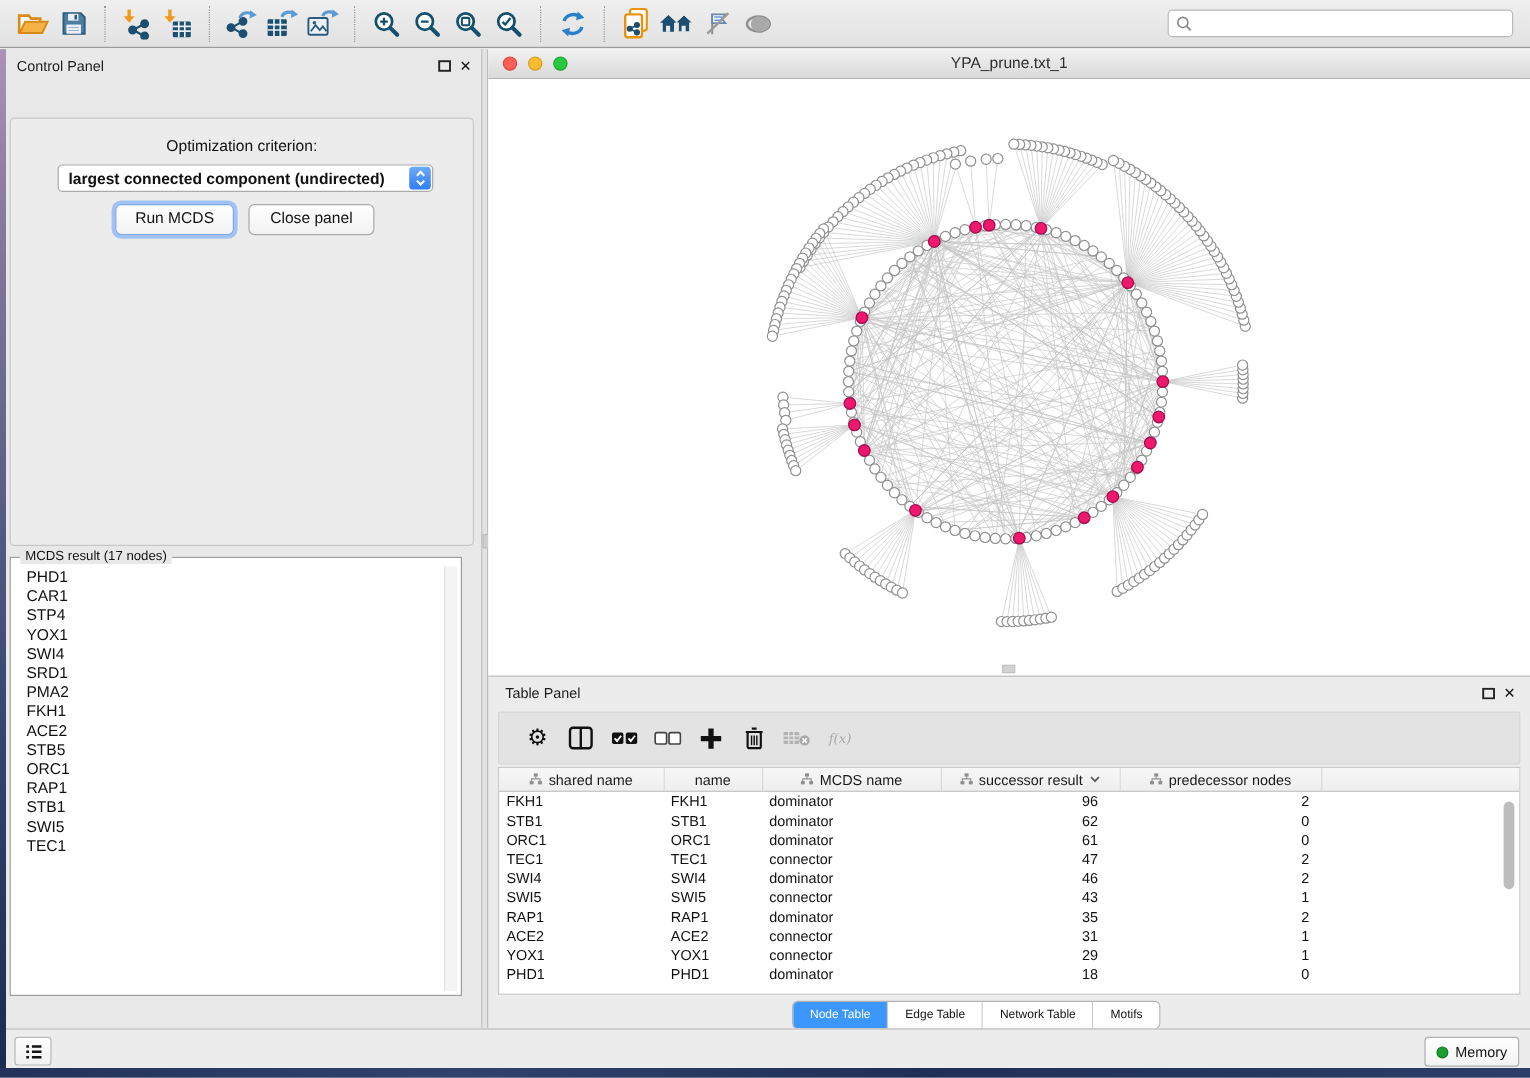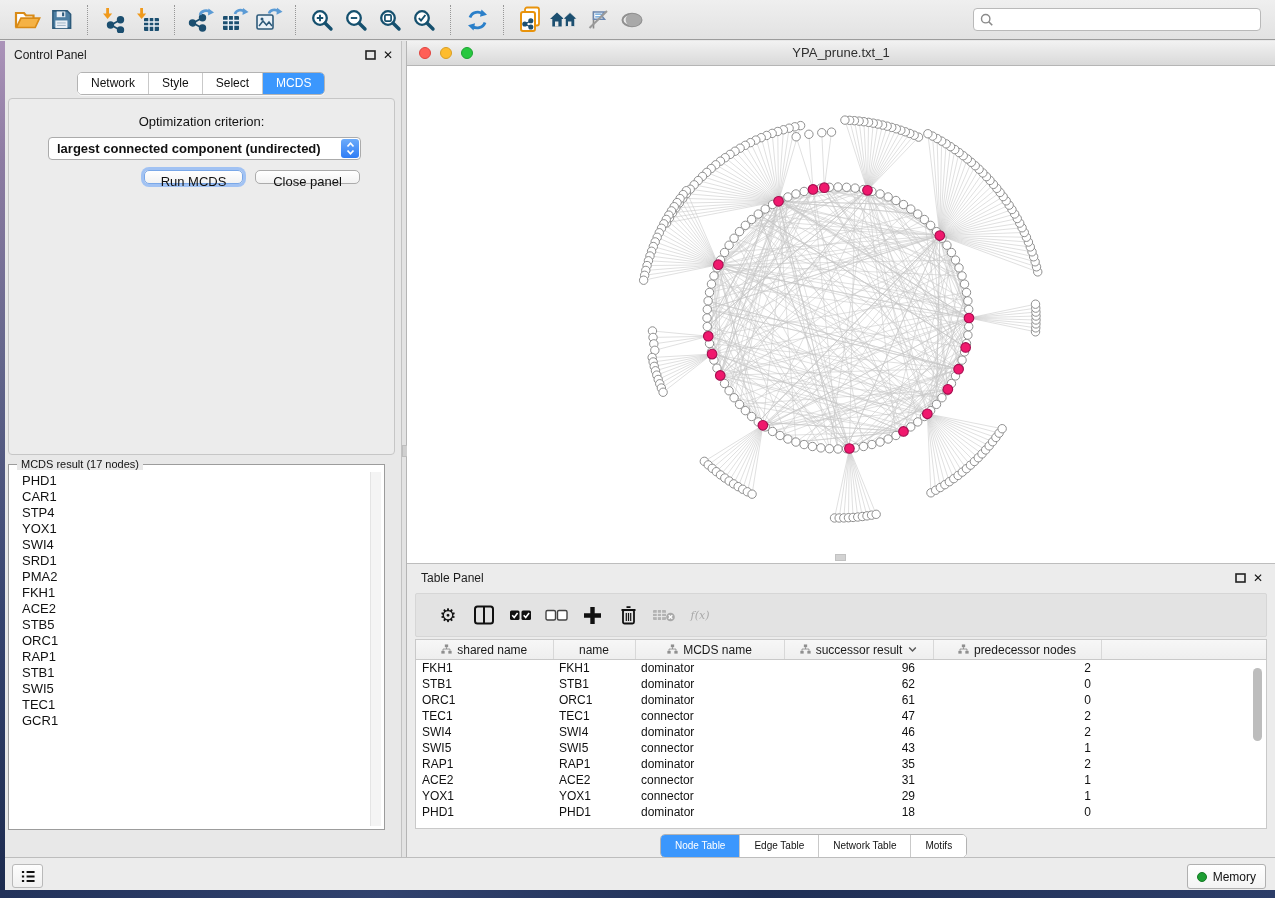--- a/index.html
+++ b/index.html
@@ -33,21 +33,21 @@
   .seg-tab.active{background:#3b97fd;color:#fff;}
   .cp-tabs{position:absolute;left:72px;top:31px;height:21px;}
   .cp-tabs .seg-tab{padding:0 13px;}
   .cp-box{position:absolute;left:3px;top:57px;width:387px;height:357px;background:#ececec;border:1px solid #c6c6c6;border-radius:4px;box-sizing:border-box;}
   .opt-label{position:absolute;left:0;top:15px;width:100%;text-align:center;font-size:13px;color:#111;}
   .mcds-select{position:absolute;left:39px;top:38px;width:313px;height:23px;background:#fff;border:1px solid #ababab;
     border-radius:4px;box-sizing:border-box;font-size:13px;color:#111;line-height:21px;padding-left:8px;cursor:default;font-weight:bold;}
   .sel-step{position:absolute;right:1px;top:1px;bottom:1px;width:18px;border-radius:3px;
     background:linear-gradient(#6cabfa,#2f7df5);display:flex;align-items:center;justify-content:center;}
   .btn{background:linear-gradient(#ffffff,#f2f2f2);border:1px solid #ababab;border-radius:5px;font-size:13px;color:#111;
-    height:14px;line-height:21px;text-align:center;box-sizing:border-box;cursor:default;margin-left:48px;}
+    height:26px;line-height:21px;text-align:center;box-sizing:border-box;cursor:default;}
   .btn-run{position:absolute;left:87px;top:71px;width:99px;box-shadow:0 0 0 3px rgba(100,160,250,.55);border-color:#7aa8e8;}
   .btn-close{position:absolute;left:198px;top:71px;width:105px;}
   .mcds-fieldset{position:absolute;left:3px;top:417px;width:377px;height:372px;border:1px solid #9c9c9c;background:#fff;
     margin:0;padding:0;box-sizing:border-box;}
   .mcds-fieldset legend{font-size:11px;color:#111;background:#e8e8e8;padding:0 4px;margin-left:8px;}
   .mcds-list{position:absolute;left:0;top:0;right:14px;bottom:0;overflow:hidden;padding:3px 0 0 13px;}
   .mcds-item{font-size:13px;color:#111;line-height:16px;cursor:default;}
   .mcds-scroll{position:absolute;right:3px;top:2px;bottom:3px;width:10px;background:#f4f4f4;border-left:1px solid #e4e4e4;}
 
   
@@ -258,26 +258,20 @@
   <div class="cpanel">
     <div class="panel-head">
       <span class="panel-title">Control Panel</span>
       <span class="pbtn" style="right:24px;">
           <svg width="11" height="10" viewBox="0 0 11 10">
             <rect x="1" y="1" width="9" height="8" fill="none" stroke="#222" stroke-width="1.6"></rect>
           </svg>
         </span>
       <span class="pbtn close" style="right:6px;">✕</span>
     </div>
-    <div class="seg cp-tabs" id="cp-tabs">
-        <span class="seg-tab">Network</span>
-        <span class="seg-tab">Style</span>
-        <span class="seg-tab">Select</span>
-        <span class="seg-tab active">MCDS</span>
-      </div>
     <div class="cp-box">
       <div class="opt-label">Optimization criterion:</div>
       <div class="mcds-select">
         <span>largest connected component (undirected)</span>
         <span class="sel-step">
           <svg width="9" height="15" viewBox="0 0 9 15">
               <path d="M1.5 5.5 L4.5 2.2 L7.5 5.5 M1.5 9.5 L4.5 12.8 L7.5 9.5" fill="none" stroke="#fff" stroke-width="1.7"></path>
             </svg>
         </span>
       </div>
@@ -296,21 +290,20 @@
             <div class="mcds-item">SRD1</div>
             <div class="mcds-item">PMA2</div>
             <div class="mcds-item">FKH1</div>
             <div class="mcds-item">ACE2</div>
             <div class="mcds-item">STB5</div>
             <div class="mcds-item">ORC1</div>
             <div class="mcds-item">RAP1</div>
             <div class="mcds-item">STB1</div>
             <div class="mcds-item">SWI5</div>
             <div class="mcds-item">TEC1</div>
-            <div class="mcds-item">GCR1</div>
           </div>
         <div class="mcds-scroll"></div>
       </div>
     </fieldset>
   </div>
 
   <div class="vsplit">
       <span class="grip"></span>
     </div>
 

